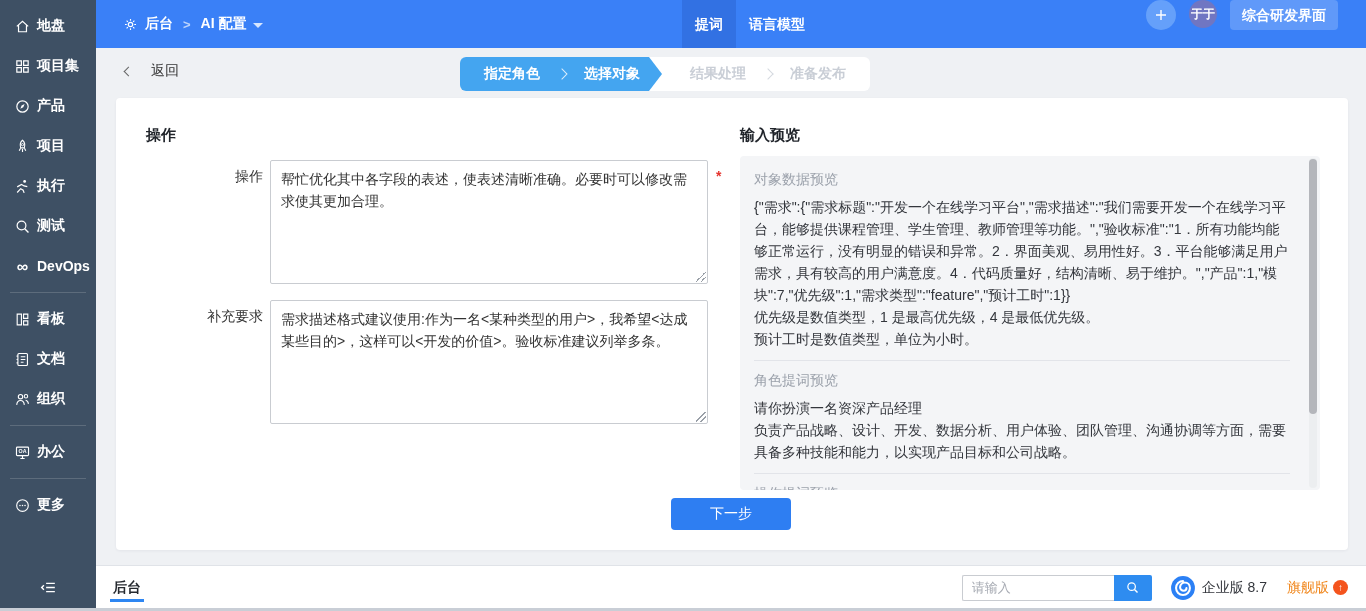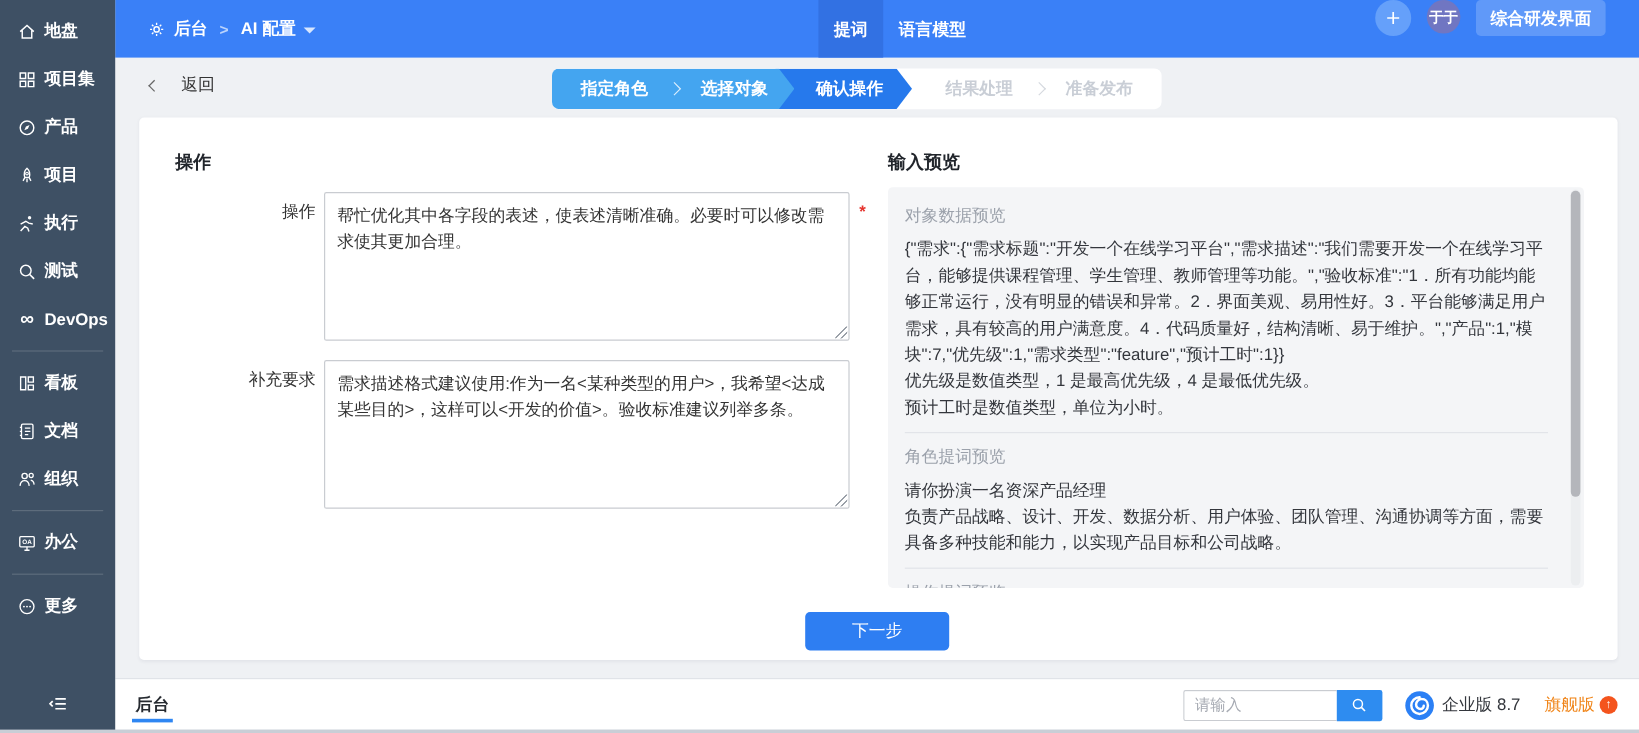--- a/index.html
+++ b/index.html
@@ -68,28 +68,28 @@
   .req-star { position:absolute; left:600px; top:70px; color:#e5342e; font-size:14px; font-weight:bold; }
 
   .preview-panel { position:absolute; left:624px; top:58px; width:580px; height:334px; background:#f4f5f7; border-radius:4px; overflow:hidden; padding:14px 30px 0 14px; font-size:14px; line-height:22px; color:#33363c; }
   .pv-head { color:#9ba1ab; font-size:14px; height:18px; line-height:18px; margin-bottom:8px; }
   .pv-json { word-break:break-all; }
   .pv-line {}
   .pv-divider { border-top:1px solid #e2e4e9; margin:10px 0; }
   .pv-scroll-track { position:absolute; right:3px; top:2px; bottom:2px; width:8px; background:#eceef0; border-radius:4px; }
   .pv-scroll-thumb { position:absolute; right:3px; top:3px; width:8px; height:255px; background:#b4b6bb; border-radius:4px; cursor:pointer; }
 
-  .next-btn { position:absolute; left:555px; top:412px; width:120px; height:32px; background:#2e7ef2; color:#fff; border:none; border-radius:4px; font-size:14px; cursor:pointer; font-family:inherit; }
+  .next-btn { position:absolute; left:555px; top:400px; width:120px; height:32px; background:#2e7ef2; color:#fff; border:none; border-radius:4px; font-size:14px; cursor:pointer; font-family:inherit; }
 
   
   .footer { position:absolute; left:96px; top:565px; width:1270px; height:43px; background:#fff; border-top:1px solid #e0e3e8; z-index:10; }
   .footer-tab { position:absolute; left:14px; top:9px; height:27px; line-height:24px; padding:0 3px; font-size:14px; font-weight:bold; color:#262a30; border-bottom:3px solid #2e86f2; cursor:pointer; }
   .footer-right { position:absolute; right:18px; top:8px; height:27px; display:flex; align-items:center; }
   .search-group { display:flex; height:26px; }
-  .search-input { width:128px; height:26px; border:1px solid #c9ccd1; border-right:none; border-radius:2px 0 0 2px; padding:0 9px; font-size:13px; color:#c2410c; font-family:inherit; outline:none; }
+  .search-input { width:152px; height:26px; border:1px solid #c9ccd1; border-right:none; border-radius:2px 0 0 2px; padding:0 9px; font-size:13px; color:#c2410c; font-family:inherit; outline:none; }
   .search-input::placeholder { color:#a7abb3; }
   .search-btn { width:38px; height:26px; background:#2e8cf0; border:none; border-radius:0 2px 2px 0; display:flex; align-items:center; justify-content:center; cursor:pointer; }
   .search-btn svg { width:15px; height:15px; }
   .logo { width:26px; height:26px; margin-left:18px; cursor:pointer; }
   .edition { font-size:14px; color:#33363c; margin-left:6px; white-space:nowrap; }
   .upgrade { display:flex; align-items:center; margin-left:20px; cursor:pointer; }
   .upgrade-label { font-size:14px; color:#f08519; }
   .upgrade-badge { width:15px; height:15px; margin-left:4px; border-radius:50%; background:#f4541d; color:#fff; font-size:10px; font-weight:bold; display:flex; align-items:center; justify-content:center; }
   .bottom-strip { position:absolute; left:0; top:608px; width:1366px; height:3px; background:#c9ced6; z-index:40; }
 </style>
@@ -251,23 +251,20 @@
     <span class="chev-left"></span>
     <span>返回</span>
   </div>
 
   <div class="wizard">
     <div class="seg seg-done">
       <span class="step-label">指定角色</span>
       <span class="sep-chev"></span>
       <span class="step-label">选择对象</span>
     </div>
-    <div class="seg seg-current">
-      <span class="step-label">确认操作</span>
-    </div>
     <div class="seg seg-todo">
       <span class="step-label">结果处理</span>
       <span class="sep-chev gray"></span>
       <span class="step-label">准备发布</span>
     </div>
   </div>
 
   <main class="card">
     <div class="sec-title t-left">操作</div>
 

